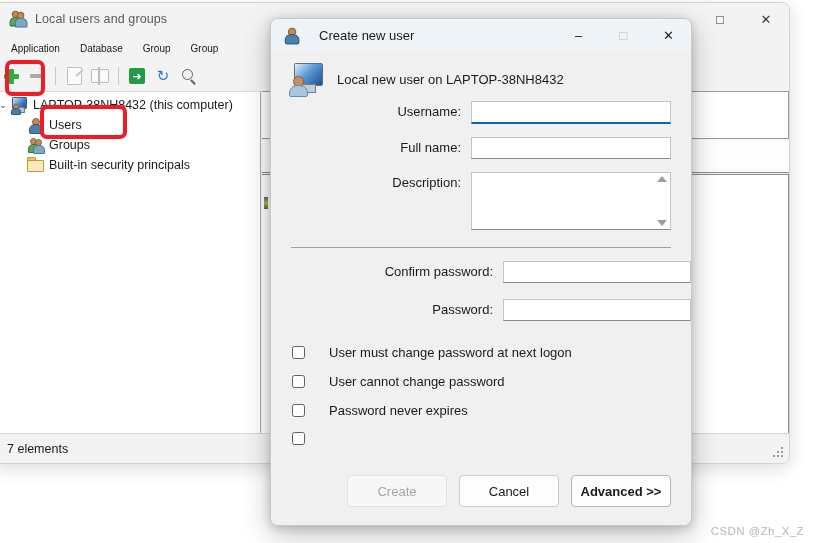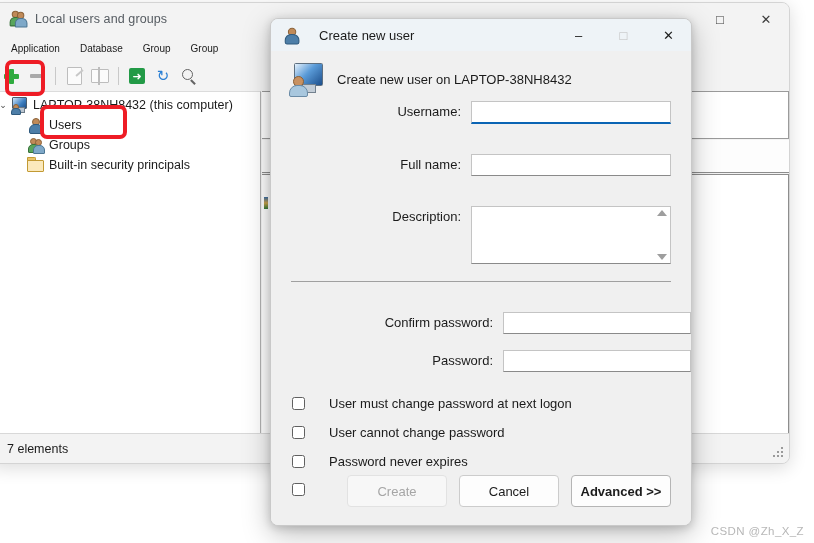--- a/index.html
+++ b/index.html
@@ -515,21 +515,21 @@
   }
   .dlg-header-text {
     margin-left: 14px;
     font-size: 13px;
     color: #1b1b1b;
   }
 
   .field-row {
     display: flex;
     align-items: flex-start;
-    margin-top: 30px;
+    margin-top: 13px;
     padding-right: 20px;
   }
   .field-label {
     width: 200px;
     text-align: right;
     font-size: 13px;
     color: #1b1b1b;
     padding-right: 10px;
     box-sizing: border-box;
     line-height: 22px;
@@ -824,21 +824,21 @@
 
       <div class="dlg-header-row">
         <div class="dlg-header-icon">
           <div class="scr"></div>
           <div class="stand"></div>
           <div class="pu">
               <div class="ph"></div>
               <div class="pb"></div>
             </div>
         </div>
-        <div class="dlg-header-text">Create new user on LAPTOP-38NH8432</div>
+        <div class="dlg-header-text">Local new user on LAPTOP-38NH8432</div>
       </div>
 
       <div class="field-row" style="margin-top:6px">
         <div class="field-label">Username:</div>
         <input class="field-input focused" type="text" value="" style="">
       </div>
 
       <div class="field-row">
         <div class="field-label">Full name:</div>
         <input class="field-input" type="text" value="" style="">

